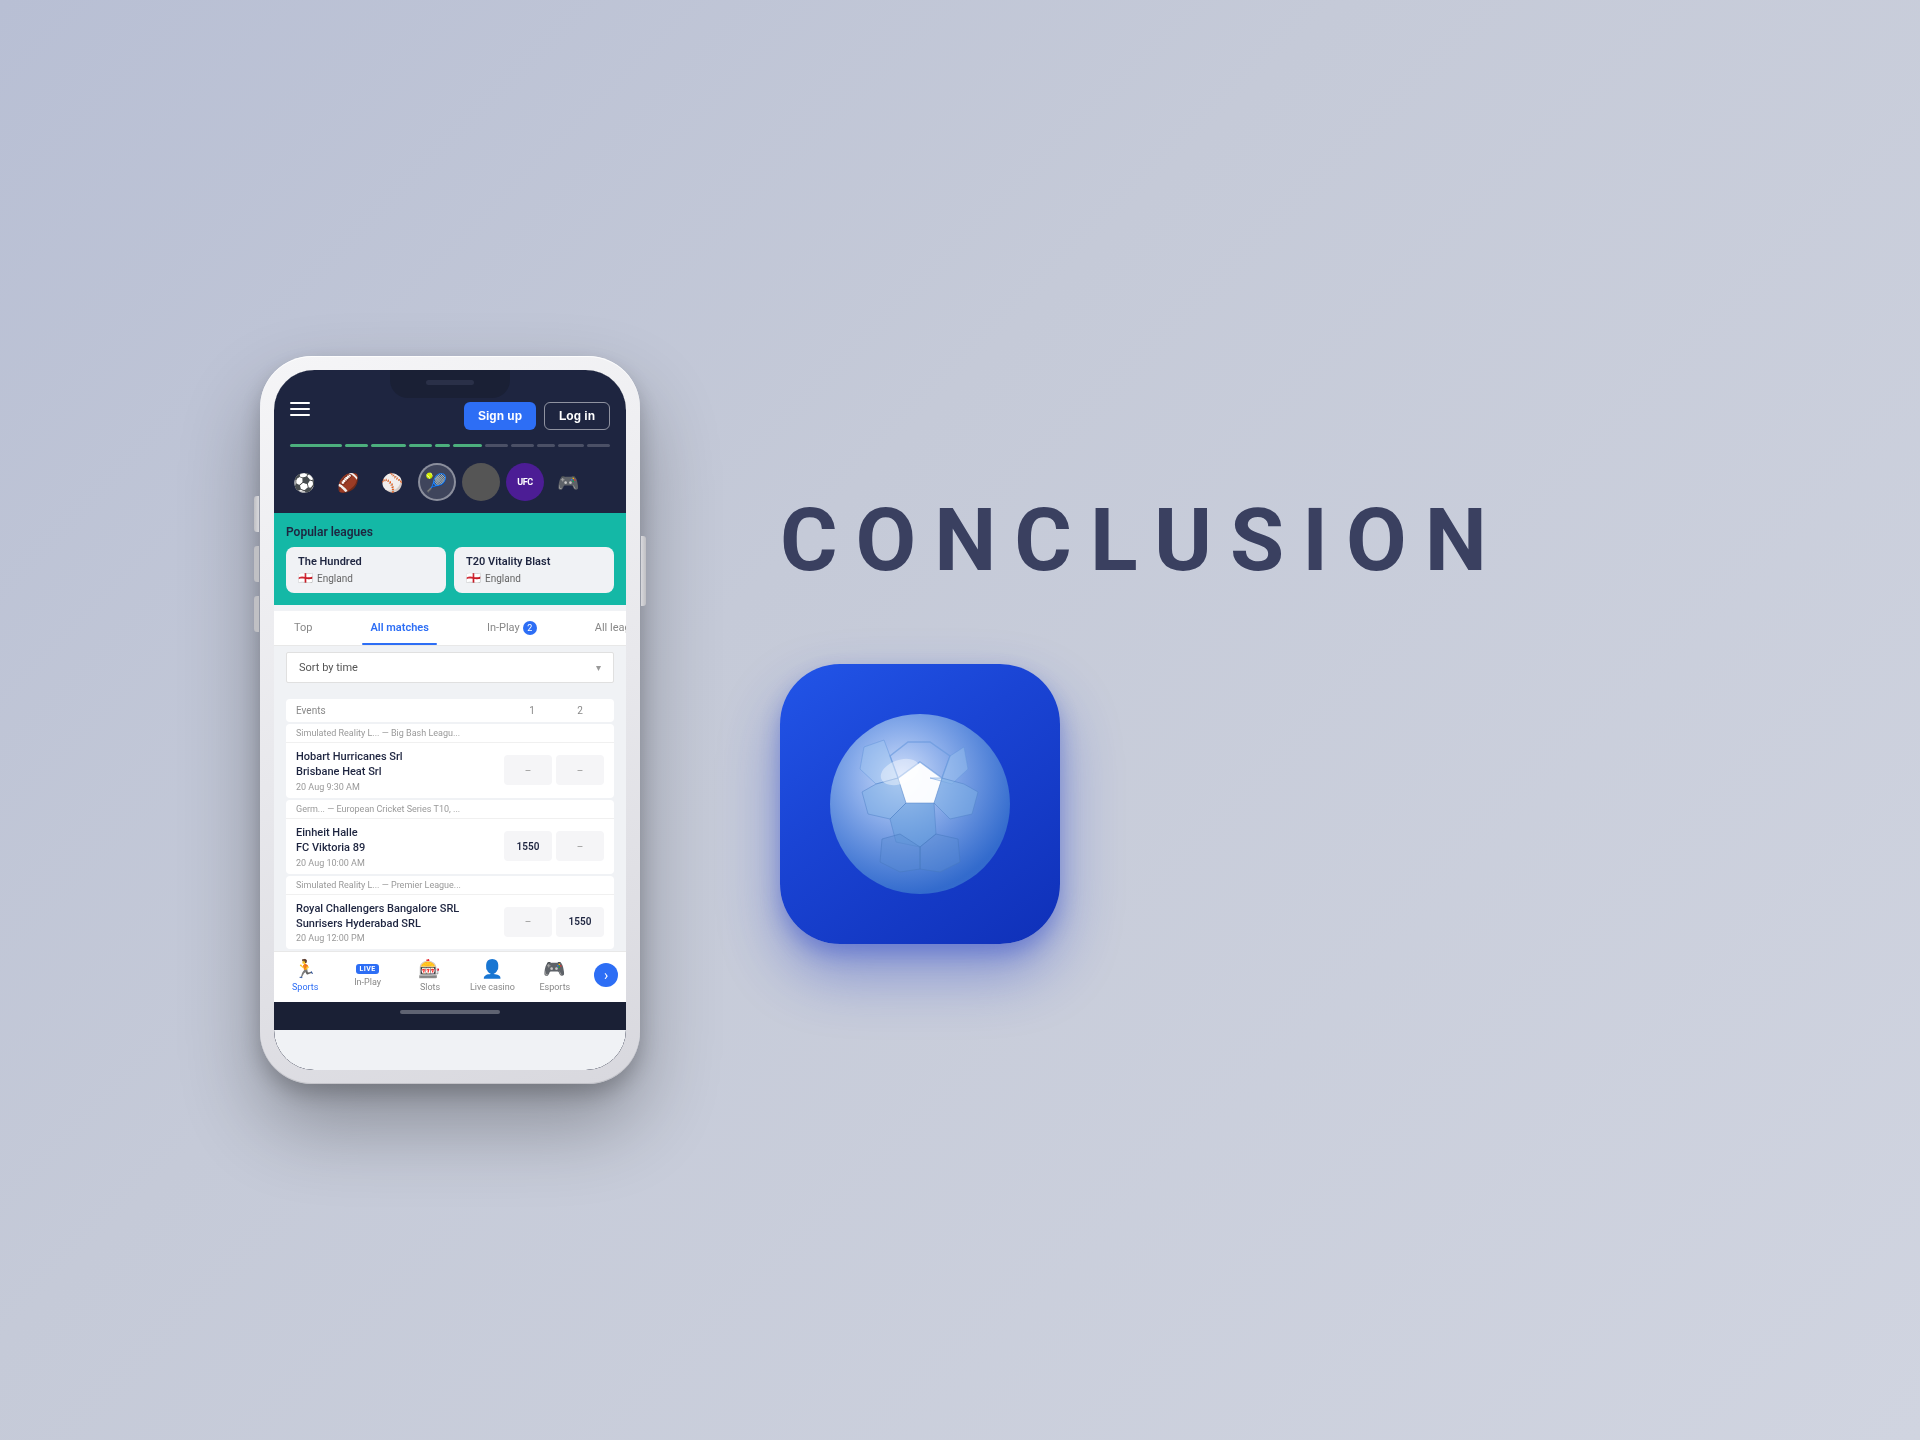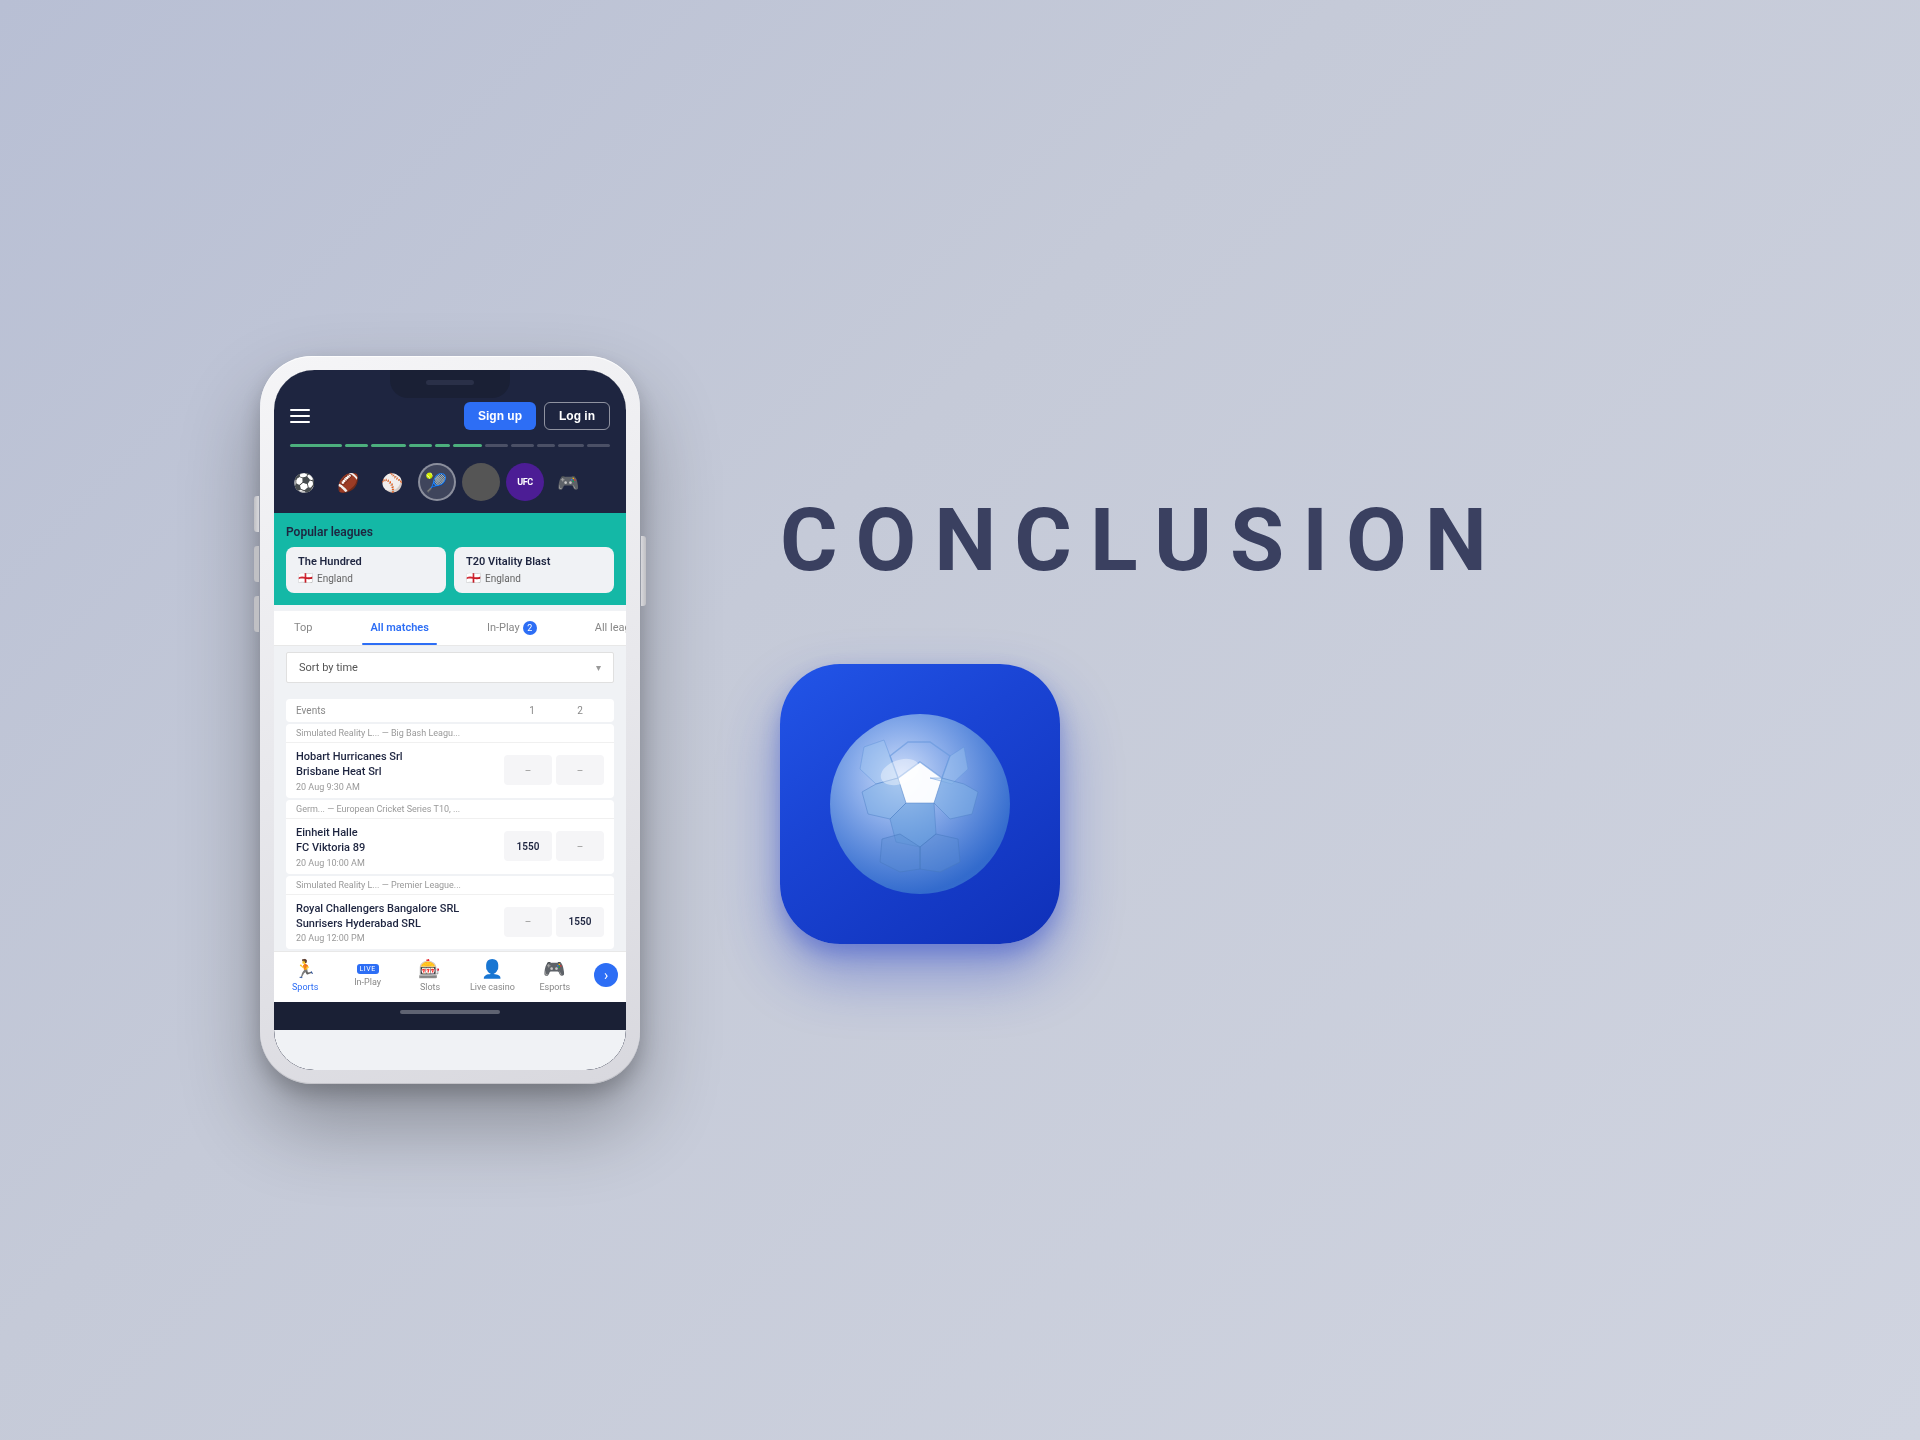--- a/index.html
+++ b/index.html
@@ -100,21 +100,21 @@
       border-radius: 40px;
       overflow: hidden;
       height: 700px;
     }
 
     
     .app-header {
       background: #1e2540;
       padding: 32px 16px 10px;
       display: flex;
-      align-items: center;
+      align-items: flex-start;
       justify-content: space-between;
     }
 
     .hamburger-icon {
       display: flex;
       flex-direction: column;
       gap: 4px;
       cursor: pointer;
     }
 
@@ -427,21 +427,21 @@
     }
 
     .nav-item.active .nav-icon {
       color: #2d6ef5;
     }
 
     .nav-live-badge {
       background: #2d6ef5;
       color: white;
       font-size: 7px;
-      font-weight: 400;
+      font-weight: 700;
       padding: 1px 3px;
       border-radius: 3px;
       letter-spacing: 0.5px;
     }
 
     .nav-more {
       width: 24px;
       height: 24px;
       background: #2d6ef5;
       border-radius: 50%;

